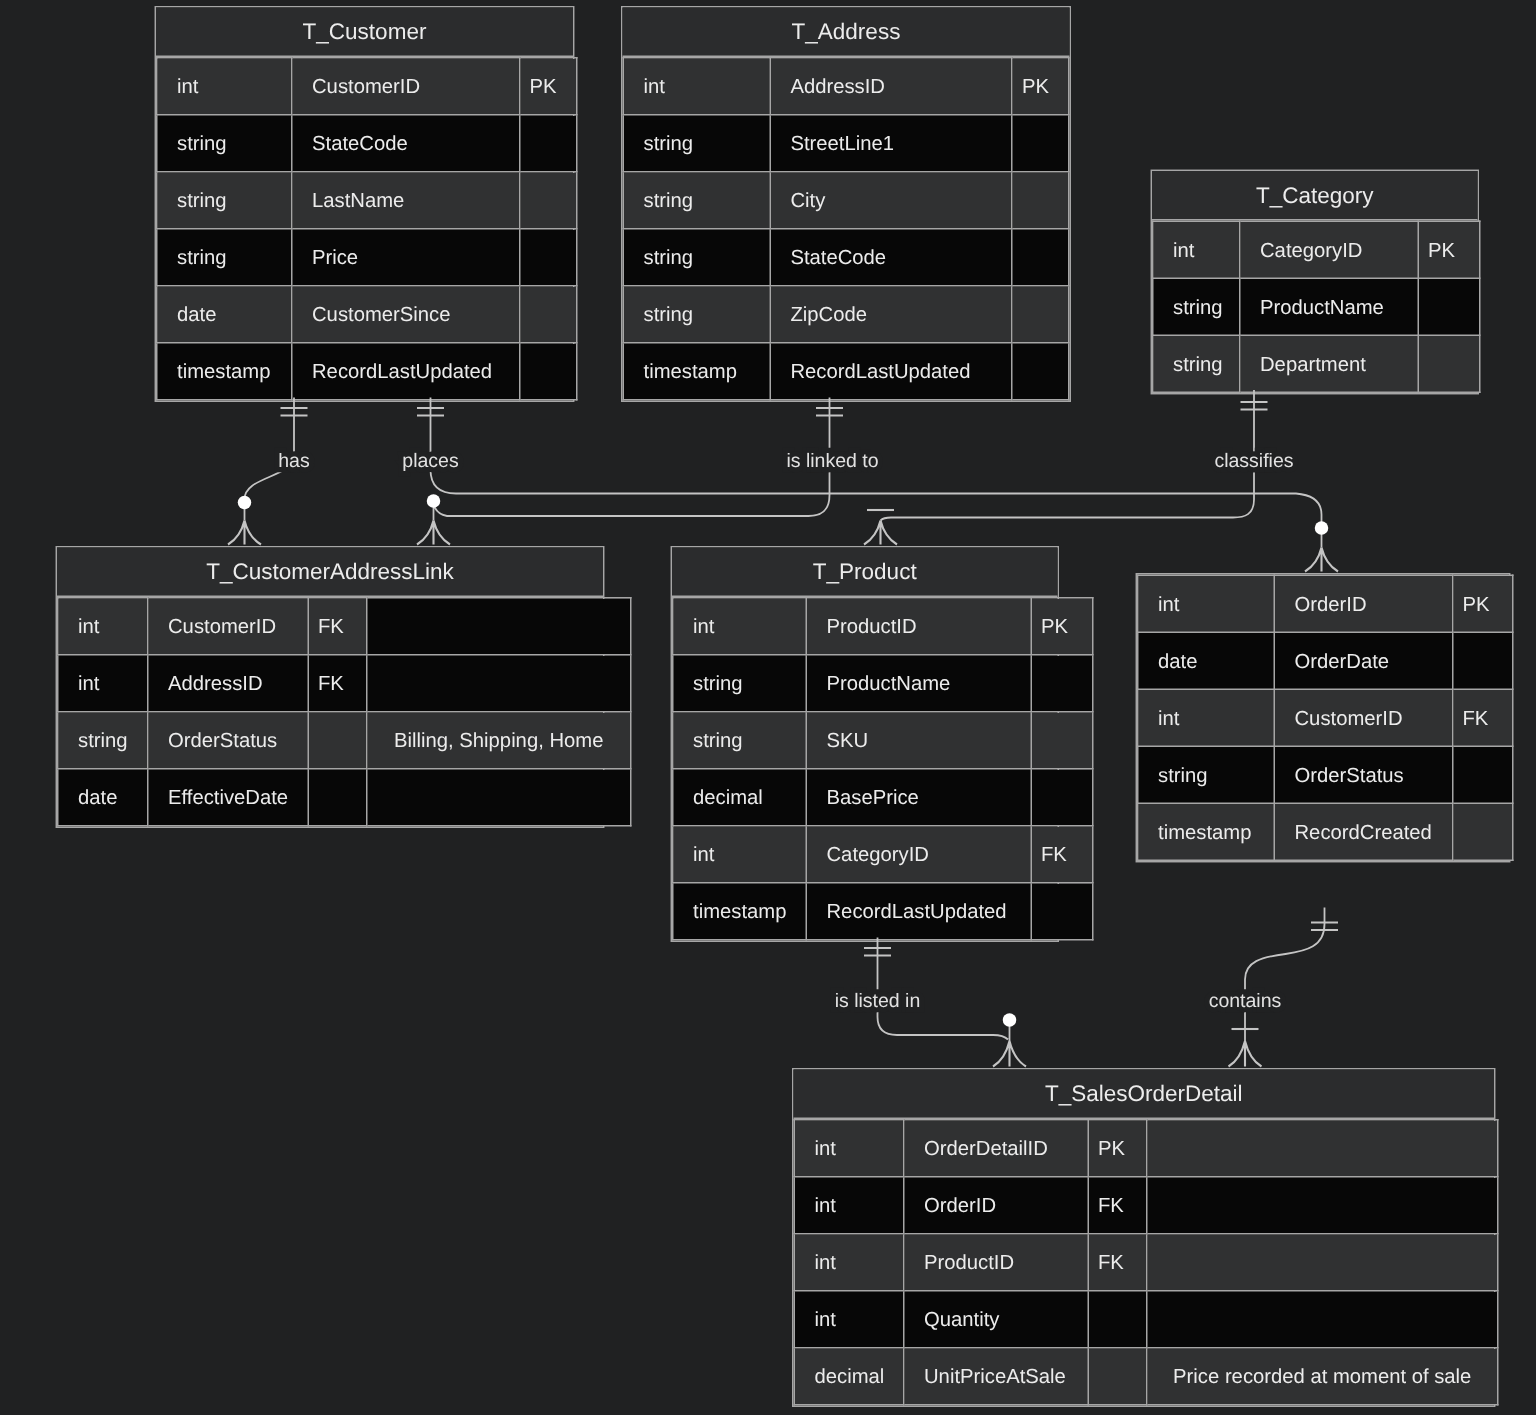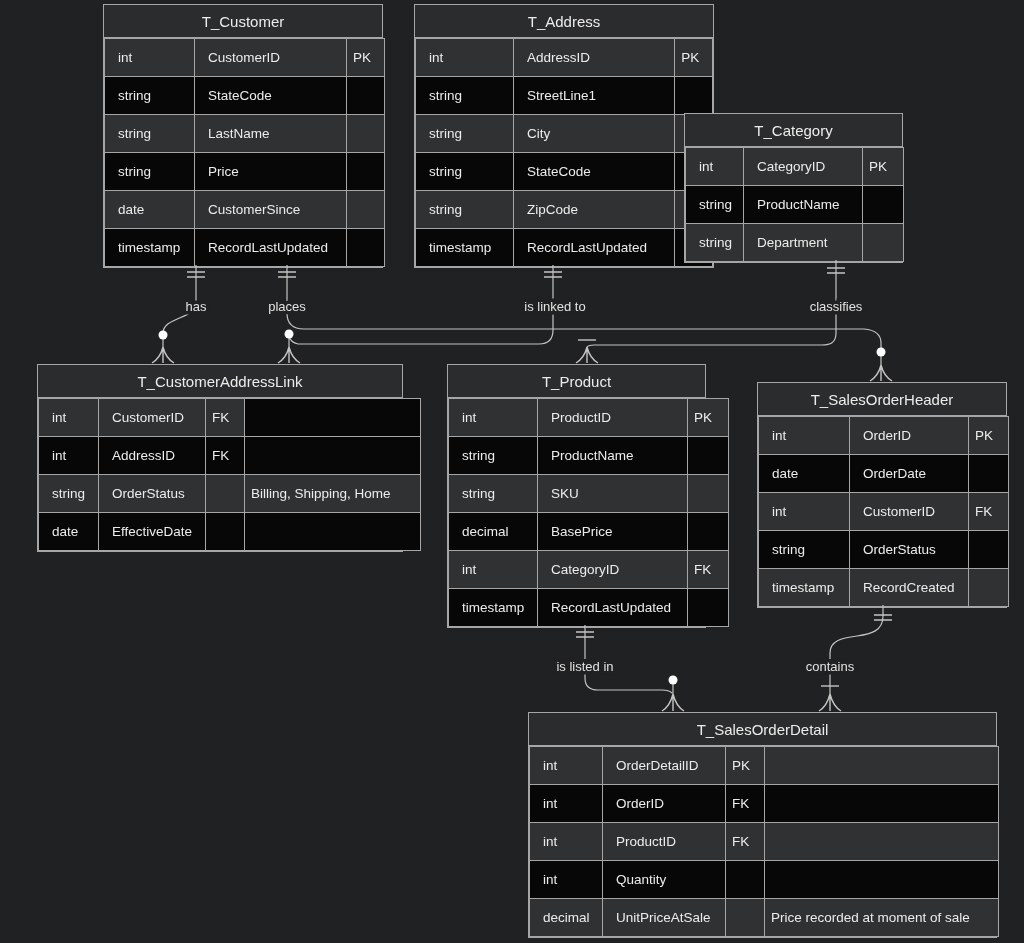--- a/index.html
+++ b/index.html
@@ -13,21 +13,21 @@
   .entity{position:absolute;border:1px solid var(--border);background:var(--row_dark)}
   .entity-title{height:33px;line-height:33px;text-align:center;font-size:15px;
     background:var(--table_header);border-bottom:1px solid var(--border);
     white-space:nowrap;overflow:hidden}
   table.entity-table{border-collapse:collapse;table-layout:fixed;width:100%}
   .entity-table td{height:38px;font-size:13.5px;vertical-align:middle;
     border:1px solid var(--border);padding:0 0 0 13px;white-space:nowrap;overflow:hidden}
   .entity-table tr:nth-child(odd) td{background:var(--row_light)}
   .entity-table tr:nth-child(even) td{background:var(--row_dark)}
   .entity-table td.col-key{text-align:left;padding:6px}
-  .entity-table td.col-comment{padding:0 6px}
+  .entity-table td.col-comment{text-align:center;padding:0 6px}
   
   #entity-customeraddresslink tr:nth-child(1) td.col-comment{background:var(--row_dark)}
   svg#edges{position:absolute;left:0;top:0;pointer-events:none}
   .edge{fill:none;stroke:var(--line);stroke-width:1.2}
   .marker{fill:none;stroke:var(--line);stroke-width:1.4}
   .dot{fill:var(--marker_fill);stroke:none}
   .edge-label{font-size:13px;fill:#e2e2e2;text-anchor:middle;
     stroke:var(--background);stroke-width:7px;paint-order:stroke;
     font-family:"Liberation Sans","DejaVu Sans",sans-serif}
 </style>
@@ -115,21 +115,21 @@
           </tr>
           <tr>
             <td class="col-type">timestamp</td>
             <td class="col-name">RecordLastUpdated</td>
             <td class="col-key"></td>
           </tr>
         </tbody>
     </table>
   </div>
 
-  <div class="entity" id="entity-category" style="left:684px;top:113px;width:219px">
+  <div class="entity" id="entity-category" style="left:767px;top:113px;width:219px">
     <div class="entity-title">T_Category</div>
     <table class="entity-table">
       <colgroup>
           <col style="width:58px">
           <col style="width:119px">
           <col style="width:41px">
         </colgroup>
       <tbody>
           <tr>
             <td class="col-type">int</td>
@@ -225,21 +225,20 @@
           <tr>
             <td class="col-type">timestamp</td>
             <td class="col-name">RecordLastUpdated</td>
             <td class="col-key"></td>
           </tr>
         </tbody>
     </table>
   </div>
 
   <div class="entity" id="entity-salesorderheader" style="left:757px;top:382px;width:250px">
-    <div class="entity-title">T_SalesOrderHeader</div>
     <table class="entity-table">
       <colgroup>
           <col style="width:91px">
           <col style="width:119px">
           <col style="width:40px">
         </colgroup>
       <tbody>
           <tr>
             <td class="col-type">int</td>
             <td class="col-name">OrderID</td>

